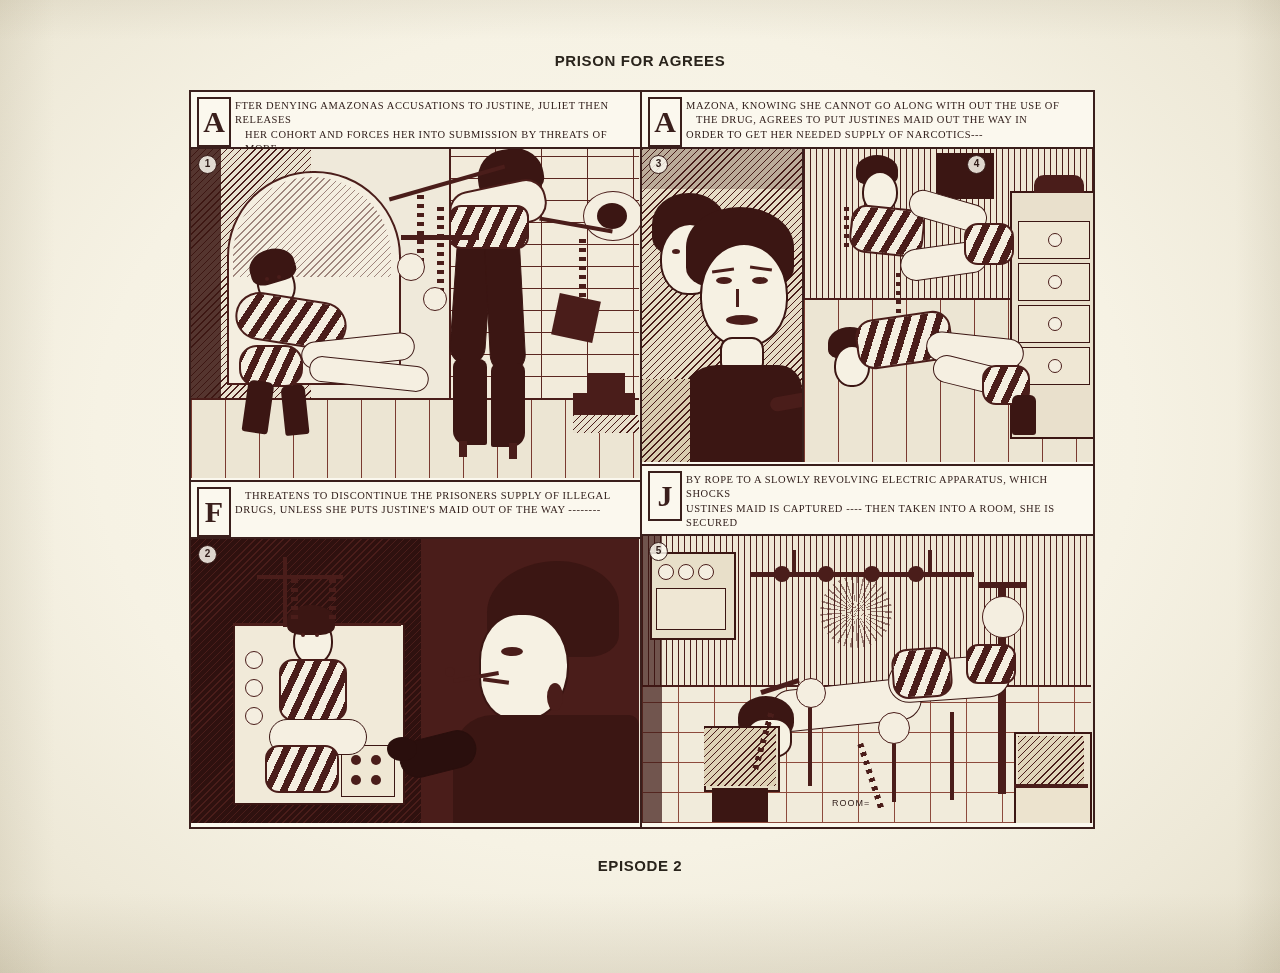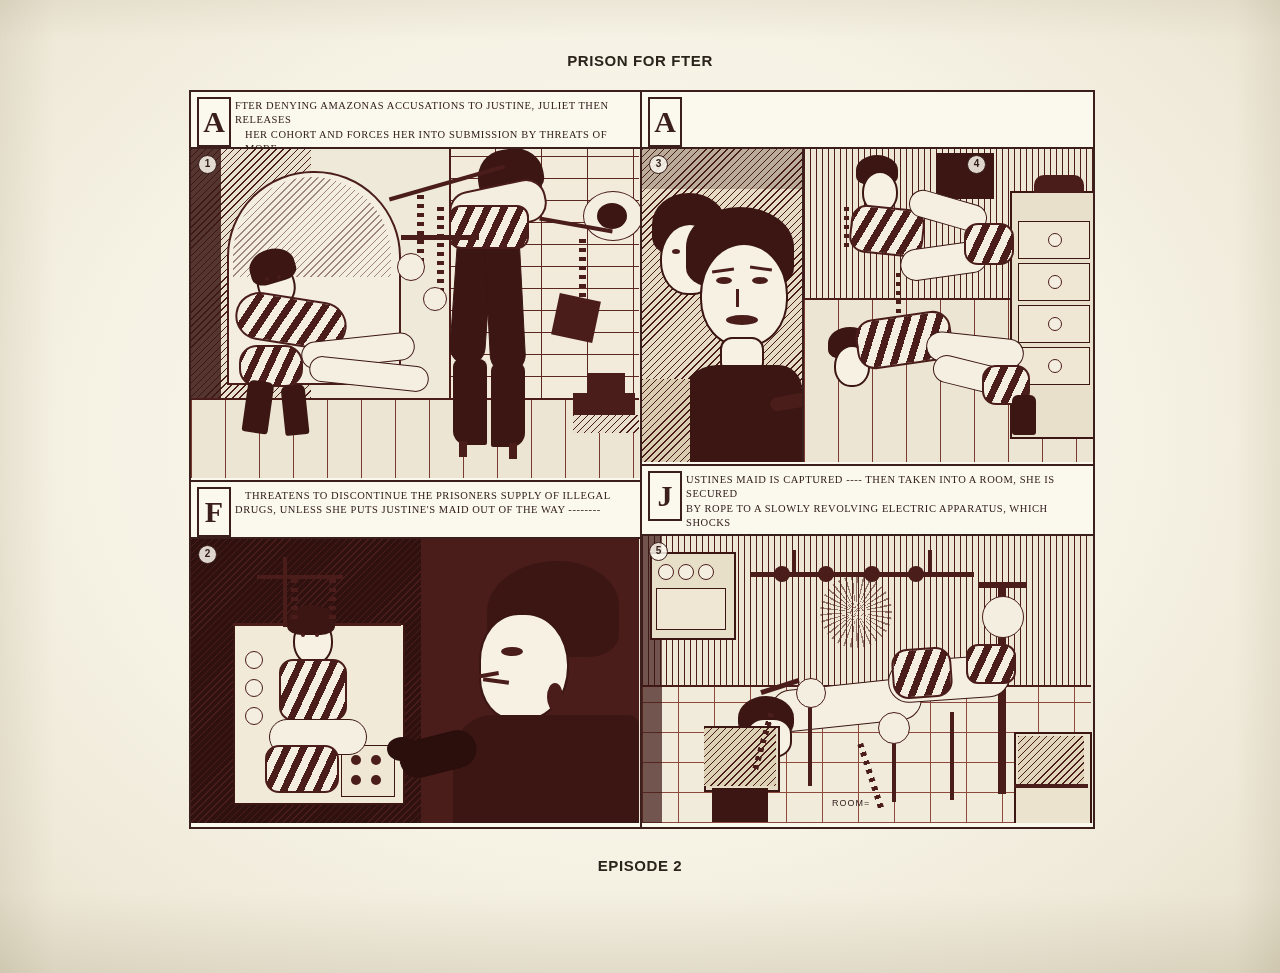--- a/index.html
+++ b/index.html
@@ -243,21 +243,21 @@
     border-radius: 50%;
     background:
       repeating-conic-gradient(#4a1d1a 0deg 3deg, rgba(0,0,0,0) 3deg 11deg);
   }
 </style>
 </head>
 <body>
 
 <div class="paper"></div>
 
-<div class="page-header">PRISON FOR FTER</div>
+<div class="page-header">PRISON FOR AGREES</div>
 
 <div class="comic-page">
 
   <div class="column col-left">
 
     <div class="strip" style="height:388px;">
       <div class="caption" style="height:57px;">
         <div class="dropcap">A</div>
         <div class="caption-text indent-2">
           <span class="l1">FTER DENYING AMAZONAS ACCUSATIONS TO JUSTINE, JULIET THEN RELEASES</span>
@@ -374,20 +374,25 @@
         <div class="panel-num">2</div>
       </div>
     </div>
   </div>
 
   <div class="column col-right">
 
     <div class="strip" style="height:372px;">
       <div class="caption" style="height:57px;">
         <div class="dropcap">A</div>
+        <div class="caption-text indent-2">
+          <span class="l1">MAZONA, KNOWING  SHE CANNOT GO ALONG WITH OUT THE USE OF</span>
+          <span class="l2">THE DRUG, AGREES TO PUT JUSTINES MAID OUT THE WAY IN</span>
+          <span class="l3">ORDER TO GET         HER NEEDED SUPPLY OF NARCOTICS---</span>
+        </div>
       </div>
 
       <div class="art" style="height:313px; display:flex;">
 
         <div class="art" style="position:relative; width:160px; height:313px; border-right:2px solid #3a1f1c; background:#efe7d5;">
           <div class="hatch" style="left:0; top:0; width:160px; height:313px; background-color:#e6dcc6;"></div>
           <div class="dark" style="left:0; top:0; width:160px; height:40px; opacity:.25;"></div>
 
           <div class="hair" style="left:10px; top:44px; width:74px; height:62px; border-radius:52% 52% 30% 30%;"></div>
           <div class="face-oval" style="left:18px; top:74px; width:56px; height:68px;"></div>
@@ -449,22 +454,22 @@
 
           <div class="panel-num n4">4</div>
         </div>
       </div>
     </div>
 
     <div class="strip" style="height:359px;">
       <div class="caption" style="height:70px;">
         <div class="dropcap">J</div>
         <div class="caption-text indent-2">
+          <span class="l1">BY ROPE TO A SLOWLY REVOLVING ELECTRIC APPARATUS, WHICH SHOCKS</span>
           <span class="l1">USTINES MAID IS CAPTURED ---- THEN TAKEN INTO A ROOM, SHE IS SECURED</span>
-          <span class="l1">BY ROPE TO A SLOWLY REVOLVING ELECTRIC APPARATUS, WHICH SHOCKS</span>
           <span class="l1">THE BODY AS THE BALLS CONTACT THE ELECTRO RODS... THUS, AMAZONA</span>
           <span class="l1">WILL MAKE THE HAPLESS MAIDS DEATH APPEAR  ACCIDENTAL -------</span>
         </div>
       </div>
 
       <div class="art" style="height:287px;">
 
         <div class="hatch-v" style="left:0; top:0; width:449px; height:150px; background-color:#efe7d5;"></div>
         <div class="tile" style="left:0; top:150px; width:449px; height:137px;"></div>
         <div class="ink" style="left:0; top:149px; width:449px; height:2px;"></div>

